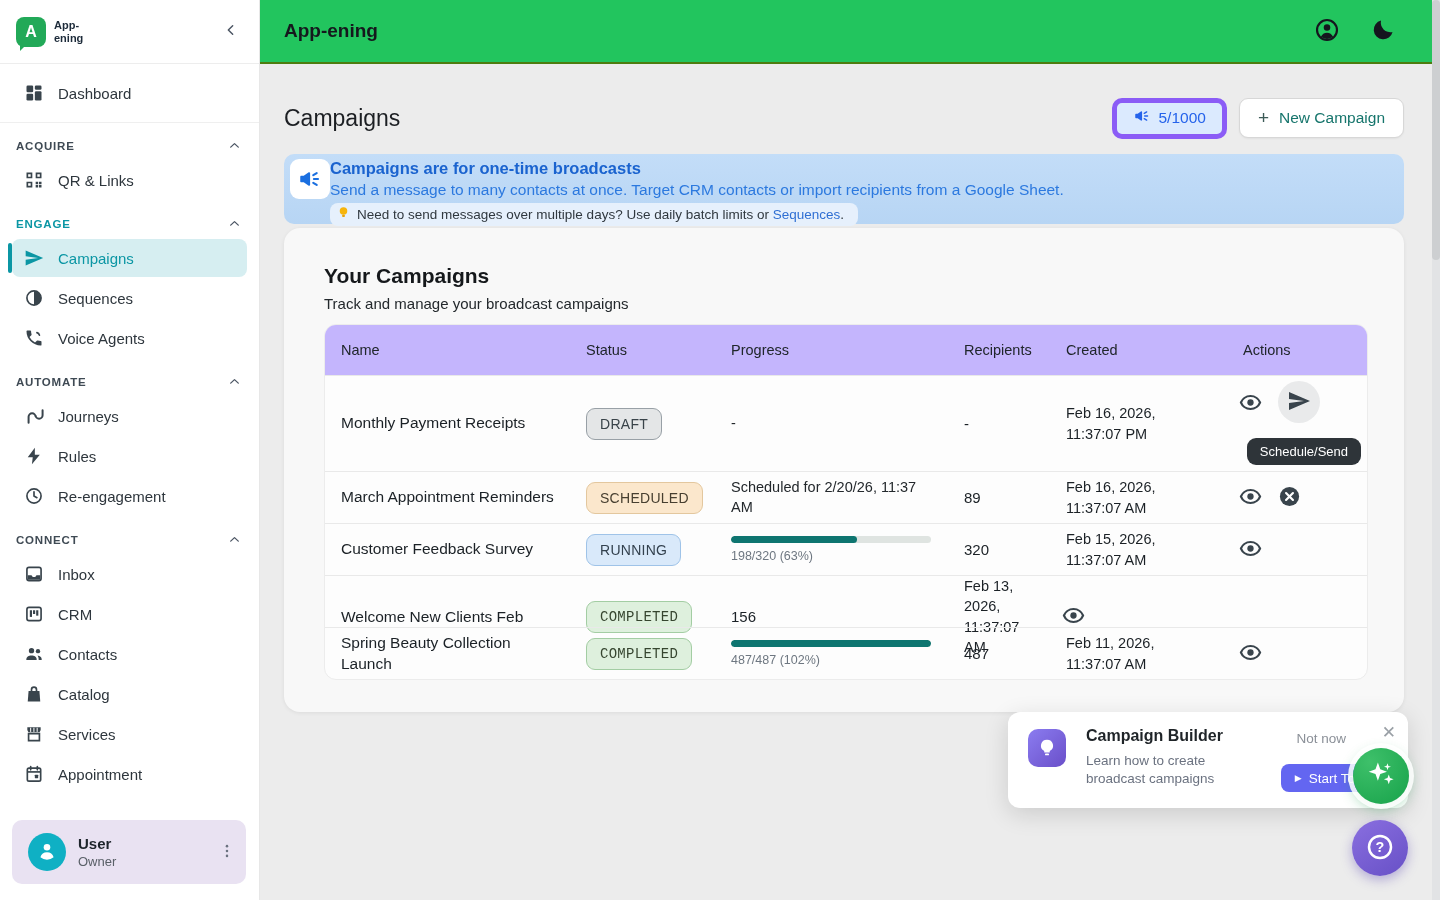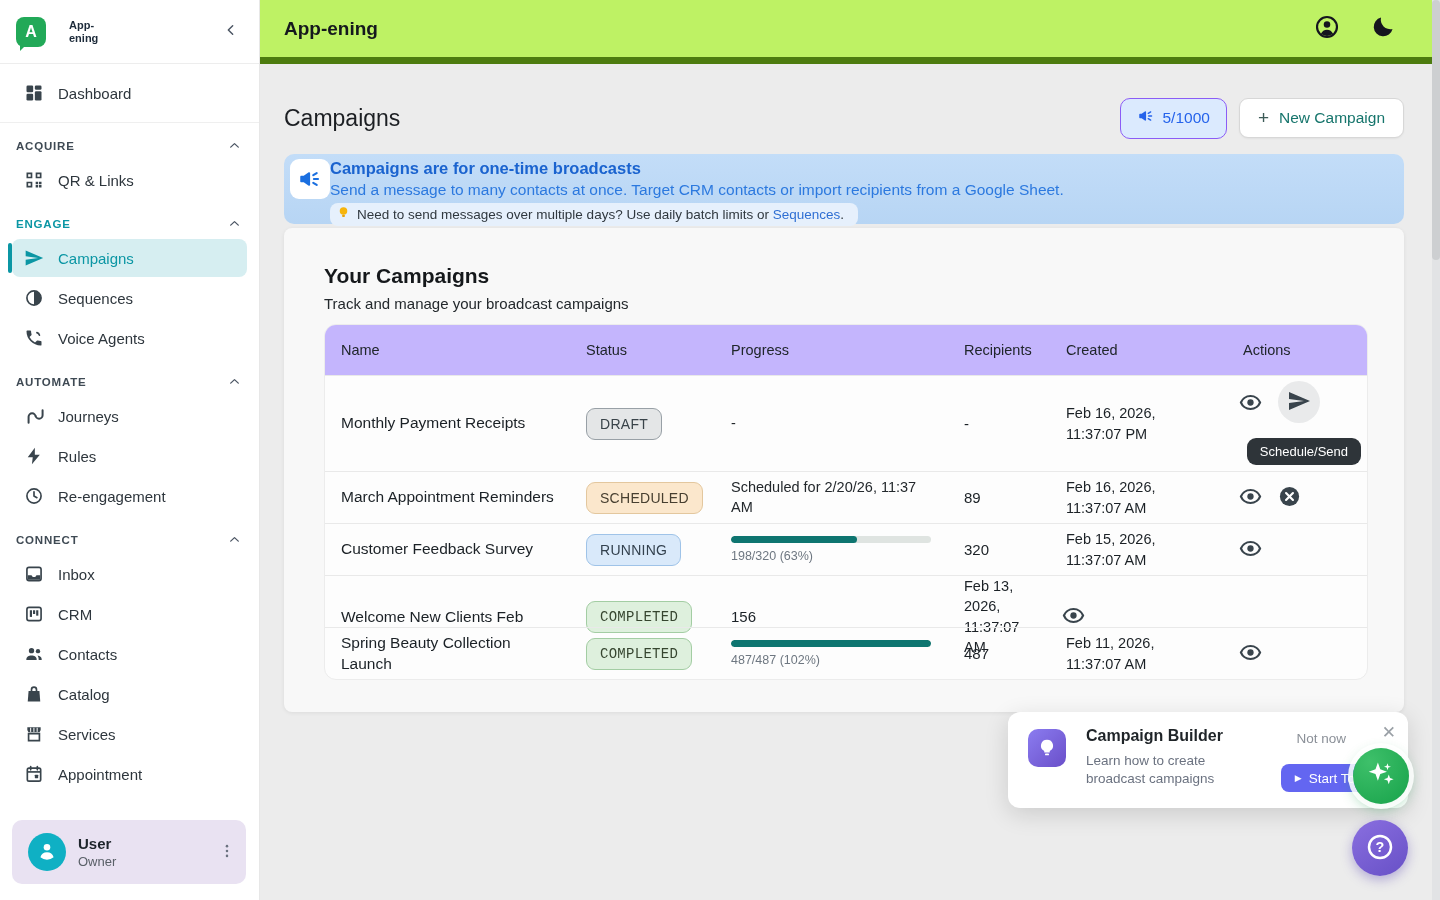--- a/index.html
+++ b/index.html
@@ -4,21 +4,21 @@
 <style>
   * { margin:0; padding:0; box-sizing:border-box; }
   html,body { width:1440px; height:900px; overflow:hidden; }
   body { font-family:"Liberation Sans", sans-serif; background:#ececec; position:relative; color:#1f2428; }
 
   
   .sidebar { position:absolute; left:0; top:0; width:260px; height:900px; background:#ffffff; border-right:1px solid #e7e7e7; z-index:20; }
   .sb-head { height:64px; display:flex; align-items:center; padding:0 14px 0 16px; border-bottom:1px solid #ededed; }
   .logo-mark { width:30px; height:30px; background:#22a958; border-radius:8px; color:#fff; font-weight:bold; font-size:16px; display:flex; align-items:center; justify-content:center; position:relative; }
   .logo-mark::after { content:""; position:absolute; left:4px; bottom:-4px; border:5px solid transparent; border-top-color:#22a958; border-left-color:#22a958; }
-  .logo-text { margin-left:23px; font-size:11px; font-weight:bold; color:#1d2b3a; line-height:1.15; }
+  .logo-text { margin-left:8px; font-size:11px; font-weight:bold; color:#1d2b3a; line-height:1.15; }
   .sb-collapse { margin-left:auto; width:28px; height:28px; border:none; background:none; color:#4b5563; display:flex; align-items:center; justify-content:center; cursor:pointer; }
   .sb-collapse svg { width:16px; height:16px; }
   .sb-nav { position:absolute; top:64px; bottom:96px; left:0; right:0; overflow:hidden; }
   .nav-top { padding:10px 12px; border-bottom:1px solid #efefef; }
   .nav-item { display:flex; align-items:center; gap:14px; height:38px; margin:2px 12px; padding:0 12px; border-radius:8px; font-size:15px; color:#2e363d; cursor:pointer; position:relative; }
   .nav-top .nav-item { margin:0; }
   .nav-icon { width:20px; height:20px; display:flex; align-items:center; justify-content:center; color:#39444c; flex:0 0 20px; }
   .nav-icon svg { width:20px; height:20px; }
   .nav-item.active { background:#d6eef1; color:#0b96a4; }
   .nav-item.active .nav-icon { color:#0b96a4; }
@@ -32,49 +32,49 @@
   .user-card { position:absolute; left:12px; right:13px; top:16px; height:64px; background:#e9e2f2; border-radius:10px; display:flex; align-items:center; padding:0 10px 0 16px; }
   .avatar { width:38px; height:38px; border-radius:50%; background:#0fb0c4; display:flex; align-items:center; justify-content:center; flex:0 0 38px; }
   .avatar svg { width:24px; height:24px; }
   .user-meta { margin-left:12px; }
   .user-name { font-size:15px; font-weight:bold; color:#1d242b; }
   .user-role { font-size:13px; color:#5a6068; margin-top:2px; }
   .user-menu { margin-left:auto; border:none; background:none; color:#6b7280; cursor:pointer; display:flex; }
   .user-menu svg { width:18px; height:18px; }
 
   
-  .topbar { position:absolute; left:260px; top:0; right:0; height:64px; background:#bef264; border-bottom:7px solid #4d7c0f; display:flex; align-items:center; padding:0 40px 0 24px; z-index:10;gap:25px; }
+  .topbar { position:absolute; left:260px; top:0; right:0; height:64px; background:#22c55e; border-bottom:2px solid #4d7c0f; display:flex; align-items:center; padding:0 40px 0 24px; z-index:10;gap:25px; }
   .topbar-title { font-size:19px; font-weight:bold; color:#15181d; }
   .topbar-actions { margin-left:auto; display:flex; align-items:center; gap:22px; }
   .top-icon-btn { width:34px; height:34px; border:none; background:none; color:#15151e; cursor:pointer; display:flex; align-items:center; justify-content:center; }
   .top-icon-btn svg { width:26px; height:26px; }
 
   
   .content { position:absolute; left:260px; top:64px; right:0; bottom:0; background:#ececec; padding:0 36px 0 24px; }
   .page-header { margin-top:32px; height:44px; display:flex; align-items:center; }
   .page-title { font-size:23px; font-weight:500; color:#1c1f23; }
   .page-header-right { margin-left:auto; display:flex; align-items:center; gap:12px; }
-  .quota-badge { display:flex; align-items:center; gap:8px; height:41px; padding:0 16px; background:#dbeafe; border:1px solid #8b5cf6; border-radius:10px; color:#2563eb; font-size:15.5px; font-weight:500; cursor:pointer; }
+  .quota-badge { display:flex; align-items:center; gap:8px; height:41px; padding:0 16px; background:#dbeafe; border:5px solid #8b5cf6; border-radius:10px; color:#2563eb; font-size:15.5px; font-weight:500; cursor:pointer; }
   .quota-badge svg { width:18px; height:18px; }
   .btn-new-campaign { display:flex; align-items:center; gap:10px; height:40px; padding:0 18px; background:#fff; border:1px solid #d7d7d7; border-radius:9px; font-size:15.5px; font-weight:500; color:#16756c; cursor:pointer; box-shadow:0 1px 2px rgba(0,0,0,.05); }
   .btn-new-campaign .plus { font-size:19px; font-weight:400; color:#3c5b57; }
 
   
   .banner { margin-top:14px; height:70px; background:linear-gradient(#c3ddf8,#b7d5f4); border-radius:10px; display:flex; padding:4px 6px; }
   .banner-icon { width:40px; height:40px; background:#fff; border-radius:9px; display:flex; align-items:center; justify-content:center; color:#1a6fe0; flex:0 0 40px; margin-top:1px; }
   .banner-icon svg { width:26px; height:26px; }
   .banner-body { padding-top:1px; }
   .banner-title { font-size:16.5px; font-weight:bold; color:#1a63cf; }
   .banner-text { font-size:15.5px; color:#2c79df; margin-top:3px; }
   .banner-tip { margin-top:4px; display:inline-flex; align-items:center; gap:6px; background:#e6f0fc; border-radius:8px; padding:2px 14px 3px 6px; font-size:13.5px; color:#30383f; }
   .banner-tip svg { width:15px; height:15px; }
   .banner-tip a { color:#2f6fd3; text-decoration:none; }
 
   
-  .main-card { margin-top:4px; height:484px; background:#f8f8f8; border-radius:8px; box-shadow:0 1px 4px rgba(0,0,0,.07); padding:36px 36px 0 40px; }
+  .main-card { margin-top:4px; height:484px; background:#f8f8f8; border-radius:16px; box-shadow:0 1px 4px rgba(0,0,0,.07); padding:36px 36px 0 40px; }
   .card-title { font-size:21px; font-weight:600; color:#15181b; }
   .card-subtitle { font-size:15px; color:#23282c; margin-top:7px; }
   .table { margin-top:12px; background:#fdfdfd; border:1px solid #ececec; border-radius:12px; overflow:hidden; }
   .trow { display:grid; grid-template-columns:245px 145px 233px 102px 177px 1fr; border-top:1px solid #e9e9e9; position:relative; }
   .trow.thead { border-top:none; background:#c4b5fd; height:50px;text-align:center; }
   .trow.thead .cell { font-size:14.5px; font-weight:500; color:#20262b; }
   .cell { display:flex; align-items:center; padding-left:16px; padding-right:10px; }
   .cell-name { font-size:15.5px; color:#1b2126; line-height:1.3; }
   .row-h { height:52px; }
   .row-tall { height:96px; }

